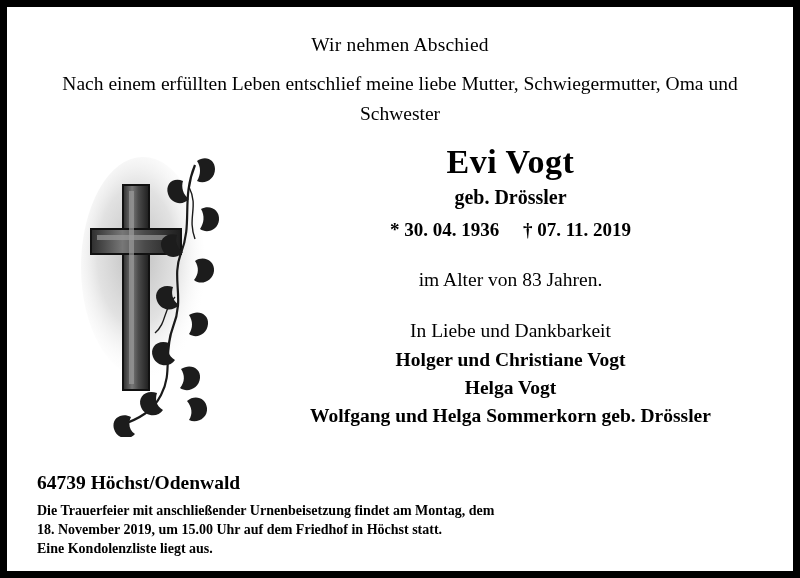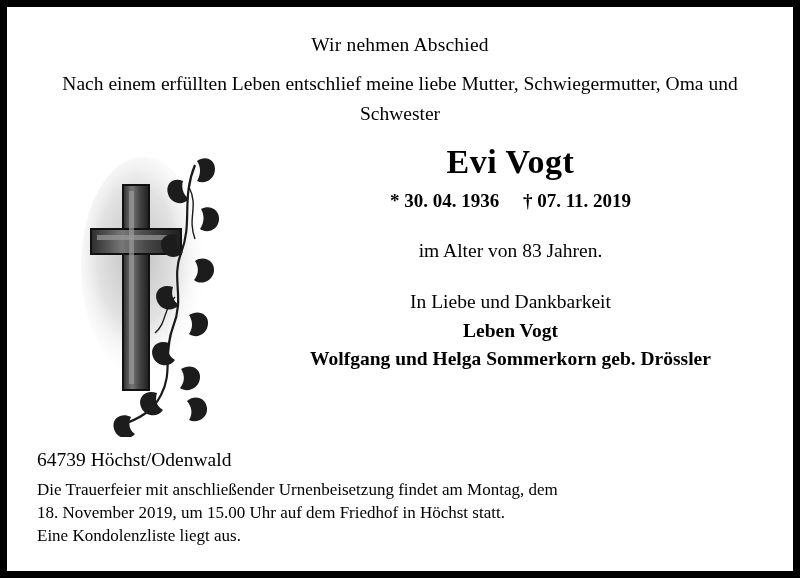--- a/index.html
+++ b/index.html
@@ -106,28 +106,29 @@
     font-family: Liberation Serif, serif;
   }
   .mourners .m-first { font-weight: normal; }
   .mourners .m-bold { font-weight: bold; }
 
   
   .footer {
     position: absolute;
     left: 30px;
     right: 30px;
-    bottom: 23px;
+    bottom: 12px;
+    font-weight: bold;
   }
   .place {
     font-size: 19.5px;
     margin-bottom: 8px;
   }
   .details {
-    font-size: 17px;
+    font-size: 14px;
     line-height: 1.35;
     text-align: justify;
   }
   .details .lastline { text-align: left; }
 </style>
 </head>
 <body>
 
 <div class="obituary">
   <div class="frame-left"></div>
@@ -180,26 +181,28 @@
           <path d="M104 222 c9 -6 20 -1 19 9 c-1 11 -13 15 -20 10 c5 -6 5 -13 1 -19 z"></path>
           <path d="M80 246 c-11 -4 -20 4 -16 14 c4 10 17 11 22 3 c-7 -4 -8 -11 -6 -17 z"></path>
           <path d="M110 254 c8 -7 19 -3 20 7 c1 10 -10 16 -18 12 c4 -6 3 -13 -2 -19 z"></path>
           <path d="M54 270 c-10 -5 -20 2 -17 12 c3 10 15 12 21 5 c-6 -4 -7 -11 -4 -17 z"></path>
         </g>
       </svg>
     </div>
 
     <div class="main-block">
       <div class="name">Evi Vogt</div>
+      <div class="born-name">geb. Drössler</div>
       <div class="dates">* 30. 04. 1936     † 07. 11. 2019</div>
       <div class="age">im Alter von 83 Jahren.</div>
 
       <div class="mourners">
         <div class="m-first">In Liebe und Dankbarkeit</div>
-        <div class="m-bold">Leben Vogt</div>
+        <div class="m-bold">Holger und Christiane Vogt</div>
+        <div class="m-bold">Helga Vogt</div>
         <div class="m-bold">Wolfgang und Helga Sommerkorn geb. Drössler</div>
       </div>
     </div>
 
     <div class="footer">
       <div class="place">64739 Höchst/Odenwald</div>
       <div class="details">
         <div>Die Trauerfeier mit anschließender Urnenbeisetzung findet am Montag, dem</div>
         <div class="lastline">18. November 2019, um 15.00 Uhr auf dem Friedhof in Höchst statt.</div>
         <div class="lastline">Eine Kondolenzliste liegt aus.</div>

